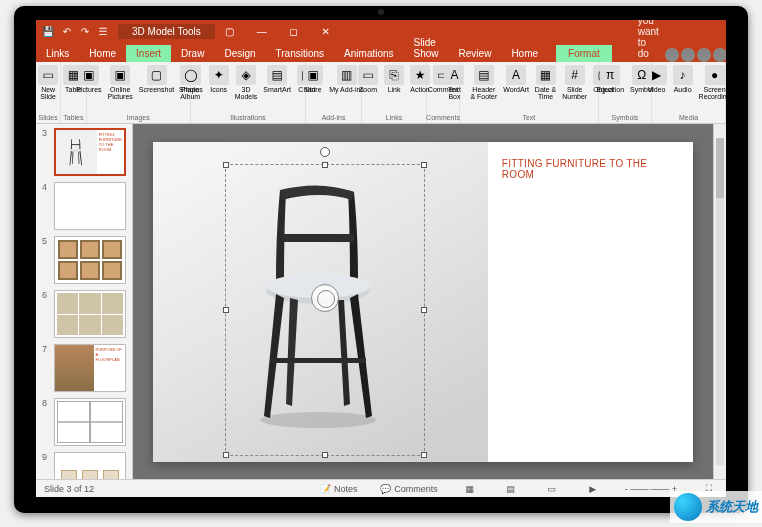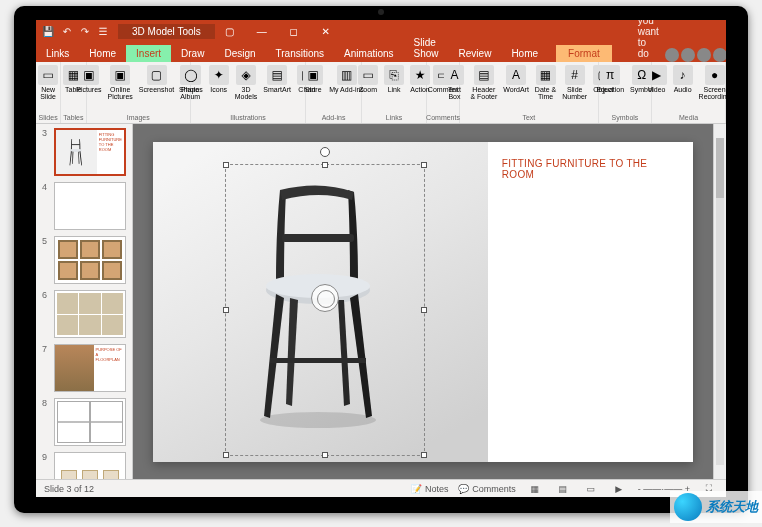--- a/index.html
+++ b/index.html
@@ -76,21 +76,21 @@
 .h-t{left:50%;top:-3px;margin-left:-3px}.h-b{left:50%;bottom:-3px;margin-left:-3px}
 .h-l{left:-3px;top:50%;margin-top:-3px}.h-r{right:-3px;top:50%;margin-top:-3px}
 .rot{position:absolute;left:50%;top:-18px;margin-left:-5px;width:10px;height:10px;border:1px solid #555;border-radius:50%;background:#fff}
 .pivot{position:absolute;left:50%;top:46%;width:28px;height:28px;margin-left:-14px;margin-top:-14px;border-radius:50%;background:rgba(255,255,255,.8);border:1px solid #888}
 .pivot::before{content:"";position:absolute;left:50%;top:50%;width:16px;height:16px;margin:-8px;border:1px solid #888;border-radius:50%}
 
 
 .chair-svg{width:180px;height:260px}
 
 
-.status{height:18px;background:#f3f2f1;border-top:1px solid #ccc;display:flex;align-items:center;font-size:9px;color:#555;padding:0 8px;gap:10px}
+.status{height:18px;background:#f3f2f1;border-top:1px solid #ccc;display:flex;align-items:center;font-size:9px;color:#555;padding:0 8px;gap:23px}
 .status .spacer{flex:1}
 .viewbtn{width:18px;text-align:center}
 
 
 .watermark{position:absolute;right:0;bottom:4px;display:flex;align-items:center;gap:4px;background:rgba(255,255,255,.8);padding:2px 4px}
 .watermark .logo{width:28px;height:28px;background:radial-gradient(circle at 30% 30%,#3bd5ff,#0a7cbf);border-radius:50%}
 .watermark .txt{font-size:13px;font-weight:700;color:#0a7cbf;font-style:italic}
 
 
 .cam{position:absolute;left:50%;top:3px;width:6px;height:6px;background:#222;border-radius:50%;margin-left:-3px}
@@ -129,21 +129,21 @@
       <div class="tab">Links</div>
       <div class="tab">Home</div>
       <div class="tab sel">Insert</div>
       <div class="tab">Draw</div>
       <div class="tab">Design</div>
       <div class="tab">Transitions</div>
       <div class="tab">Animations</div>
       <div class="tab">Slide Show</div>
       <div class="tab">Review</div>
       <div class="tab">Home</div>
-      <div class="ctab sel" style="margin-left:8px;background:#fdba74;color:#c43e1c;padding:3px 12px">Format</div>
+      <div class="ctab sel" style="margin-left:8px;background:#86efac;color:#c43e1c;padding:3px 12px">Format</div>
       <div class="tell">💡 <span>Tell me what you want to do</span></div>
       <div class="avatars">
         <div class="av"></div>
         <div class="av"></div>
         <div class="av"></div>
         <div class="av"></div>
         <div class="av"></div>
 
       </div>
     </div>

